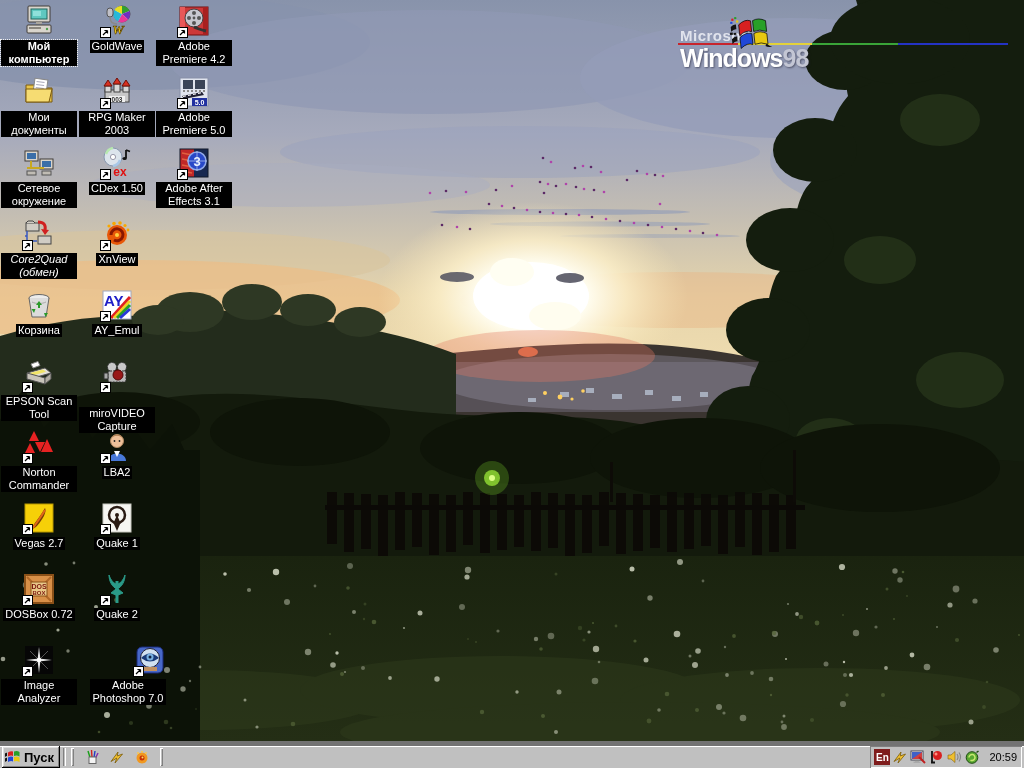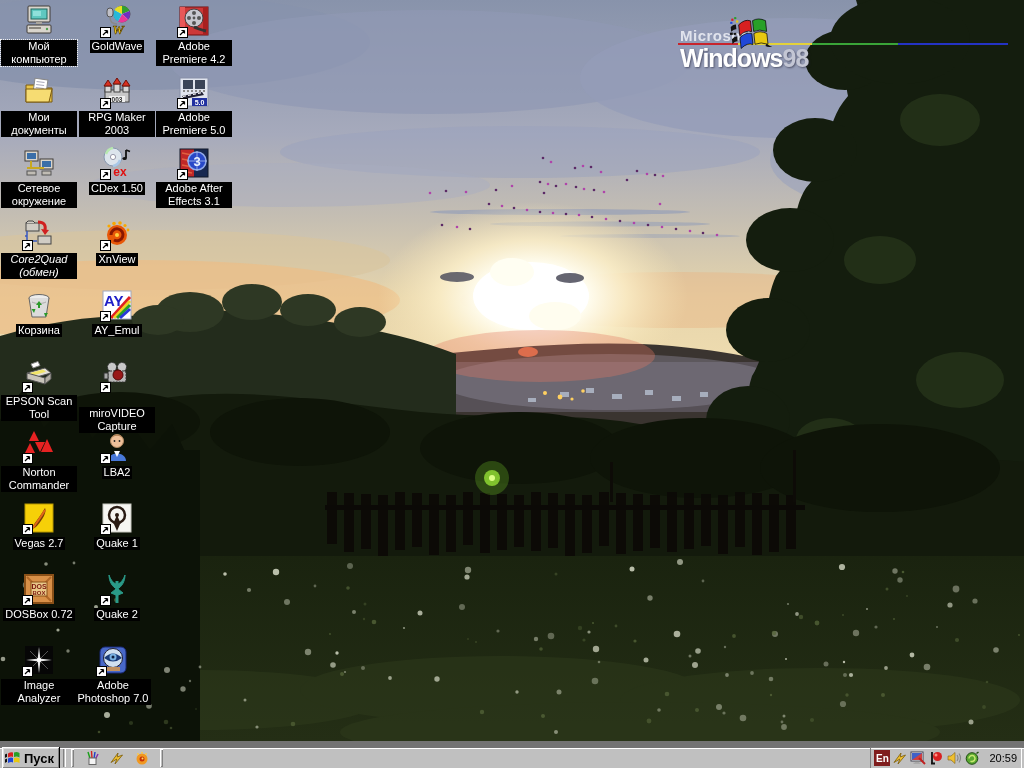--- a/index.html
+++ b/index.html
@@ -22,21 +22,21 @@
   
   .icon-cell{position:absolute;width:76px;display:flex;flex-direction:column;align-items:center;cursor:default}
   .icon-art{width:32px;height:32px;position:relative;flex:none}
   .icon-art .sc{position:absolute;left:-1px;bottom:-1px}
   .icon-label{margin-top:3px;background:#000;color:#fff;font-size:11px;line-height:13px;
               text-align:center;padding:0 2px;max-width:78px}
   .icon-label.selected{outline:1px dotted #efefef}
 
   
   .taskbar{position:absolute;left:0;bottom:0;width:1024px;height:27px;background:#c0c0c0;
-           box-sizing:border-box;border-top:7px solid #737373;box-shadow:inset 0 1px 0 #ffffff;
+           box-sizing:border-box;border-top:5px solid #737373;box-shadow:inset 0 1px 0 #ffffff;
            display:flex;align-items:center}
   .start{margin-left:2px;height:22px;display:flex;align-items:center;gap:3px;padding:0 6px 0 3px;
          background:#c0c0c0;font-weight:bold;font-size:13px;color:#000;
          box-shadow:inset -1px -1px 0 #000,inset 1px 1px 0 #fff,inset -2px -2px 0 #808080,inset 2px 2px 0 #dfdfdf}
   .handle{width:3px;height:18px;margin-left:5px;background:#c0c0c0;
           box-shadow:inset 1px 1px 0 #fff,inset -1px -1px 0 #808080}
   .groove{width:1px;height:18px;margin-left:3px;border-left:1px solid #808080;border-right:1px solid #fff}
   .qlaunch{display:flex;align-items:center;gap:7px;margin-left:9px}
   .qlbtn{width:18px;height:18px;display:flex;align-items:center;justify-content:center}
   .tray{margin-left:auto;margin-right:2px;height:22px;display:flex;align-items:center;gap:2px;
@@ -417,21 +417,21 @@
           <path d="M17.5,5 Q22,3 27,6 L27,14 Q22,11.5 17.5,13 z" fill="#28a028"></path>
           <path d="M7,16.5 Q12,12.5 16,14.5 L16,22.5 Q12,20.5 7,24.5 z" fill="#2048d8"></path>
           <path d="M17.5,14.5 Q22,12.5 27,15.5 L27,23.5 Q22,21 17.5,22.5 z" fill="#e8c810"></path>
         </g>
         <path d="M26,23 Q28,25 30,25.5 Q27,26 25,24.5 z" fill="#111"></path>
       </svg>
     </span>
   </div>
 
   <div id="icons">
-      <div class="icon-cell" style="left: 1px; top: 5px;">
+      <div class="icon-cell" style="left: 1px; top: 5px; font-weight: bold;">
         <span class="icon-art"><svg width="32" height="32" viewBox="0 0 32 32">
             <rect x="5" y="1" width="22" height="16" rx="1" fill="#d8d4cc" stroke="#403c38"></rect>
             <rect x="8" y="4" width="16" height="10" fill="#5fc8c0" stroke="#206860"></rect>
             <rect x="10" y="6" width="8" height="5" fill="#8fe0da"></rect>
             <rect x="13" y="17" width="6" height="2" fill="#a8a49c"></rect>
             <rect x="4" y="20" width="24" height="8" rx="1" fill="#d8d4cc" stroke="#403c38"></rect>
             <rect x="6" y="22" width="12" height="2" fill="#8a867e"></rect>
             <circle cx="24" cy="24" r="1.2" fill="#50a050"></circle>
           </svg></span>
         <span class="icon-label selected">Мой компьютер</span>
@@ -680,21 +680,21 @@
               <path d="M24,2 C22,8 19,10 17,11 L16,16 C21,14 24,8 24,2 z"></path>
               <path d="M10,20 L15,16 L15,22 z"></path>
               <path d="M22,20 L17,16 L17,22 z"></path>
             </g>
           </svg><svg class="sc" width="11" height="11" viewBox="0 0 11 11">
             <rect x="0.5" y="0.5" width="10" height="10" fill="#fff" stroke="#000"></rect>
             <path d="M3,8 L7.5,3.5 M7.5,3.5 L4.4,3.5 M7.5,3.5 L7.5,6.6" stroke="#000" stroke-width="1.2" fill="none"></path>
           </svg></span>
         <span class="icon-label">Quake 2</span>
       </div>
-      <div class="icon-cell" style="left: 75px; top: 644px;">
+      <div class="icon-cell" style="left: 90px; top: 644px; align-items: flex-end;">
         <span class="icon-art"><svg width="32" height="32" viewBox="0 0 32 32">
             <rect x="3" y="3" width="26" height="26" rx="5" fill="#4868c8" stroke="#182878"></rect>
             <circle cx="16" cy="14" r="9.5" fill="#d0e0f0" stroke="#223"></circle>
             <path d="M7,14 Q16,5 25,14 Q16,21 7,14 z" fill="#1a3a78"></path>
             <circle cx="16" cy="13" r="3.5" fill="#78b0e0"></circle>
             <circle cx="16" cy="13" r="1.5" fill="#102040"></circle>
             <path d="M9,25 h14" stroke="#c09060" stroke-width="4"></path>
           </svg><svg class="sc" width="11" height="11" viewBox="0 0 11 11">
             <rect x="0.5" y="0.5" width="10" height="10" fill="#fff" stroke="#000"></rect>
             <path d="M3,8 L7.5,3.5 M7.5,3.5 L4.4,3.5 M7.5,3.5 L7.5,6.6" stroke="#000" stroke-width="1.2" fill="none"></path>

